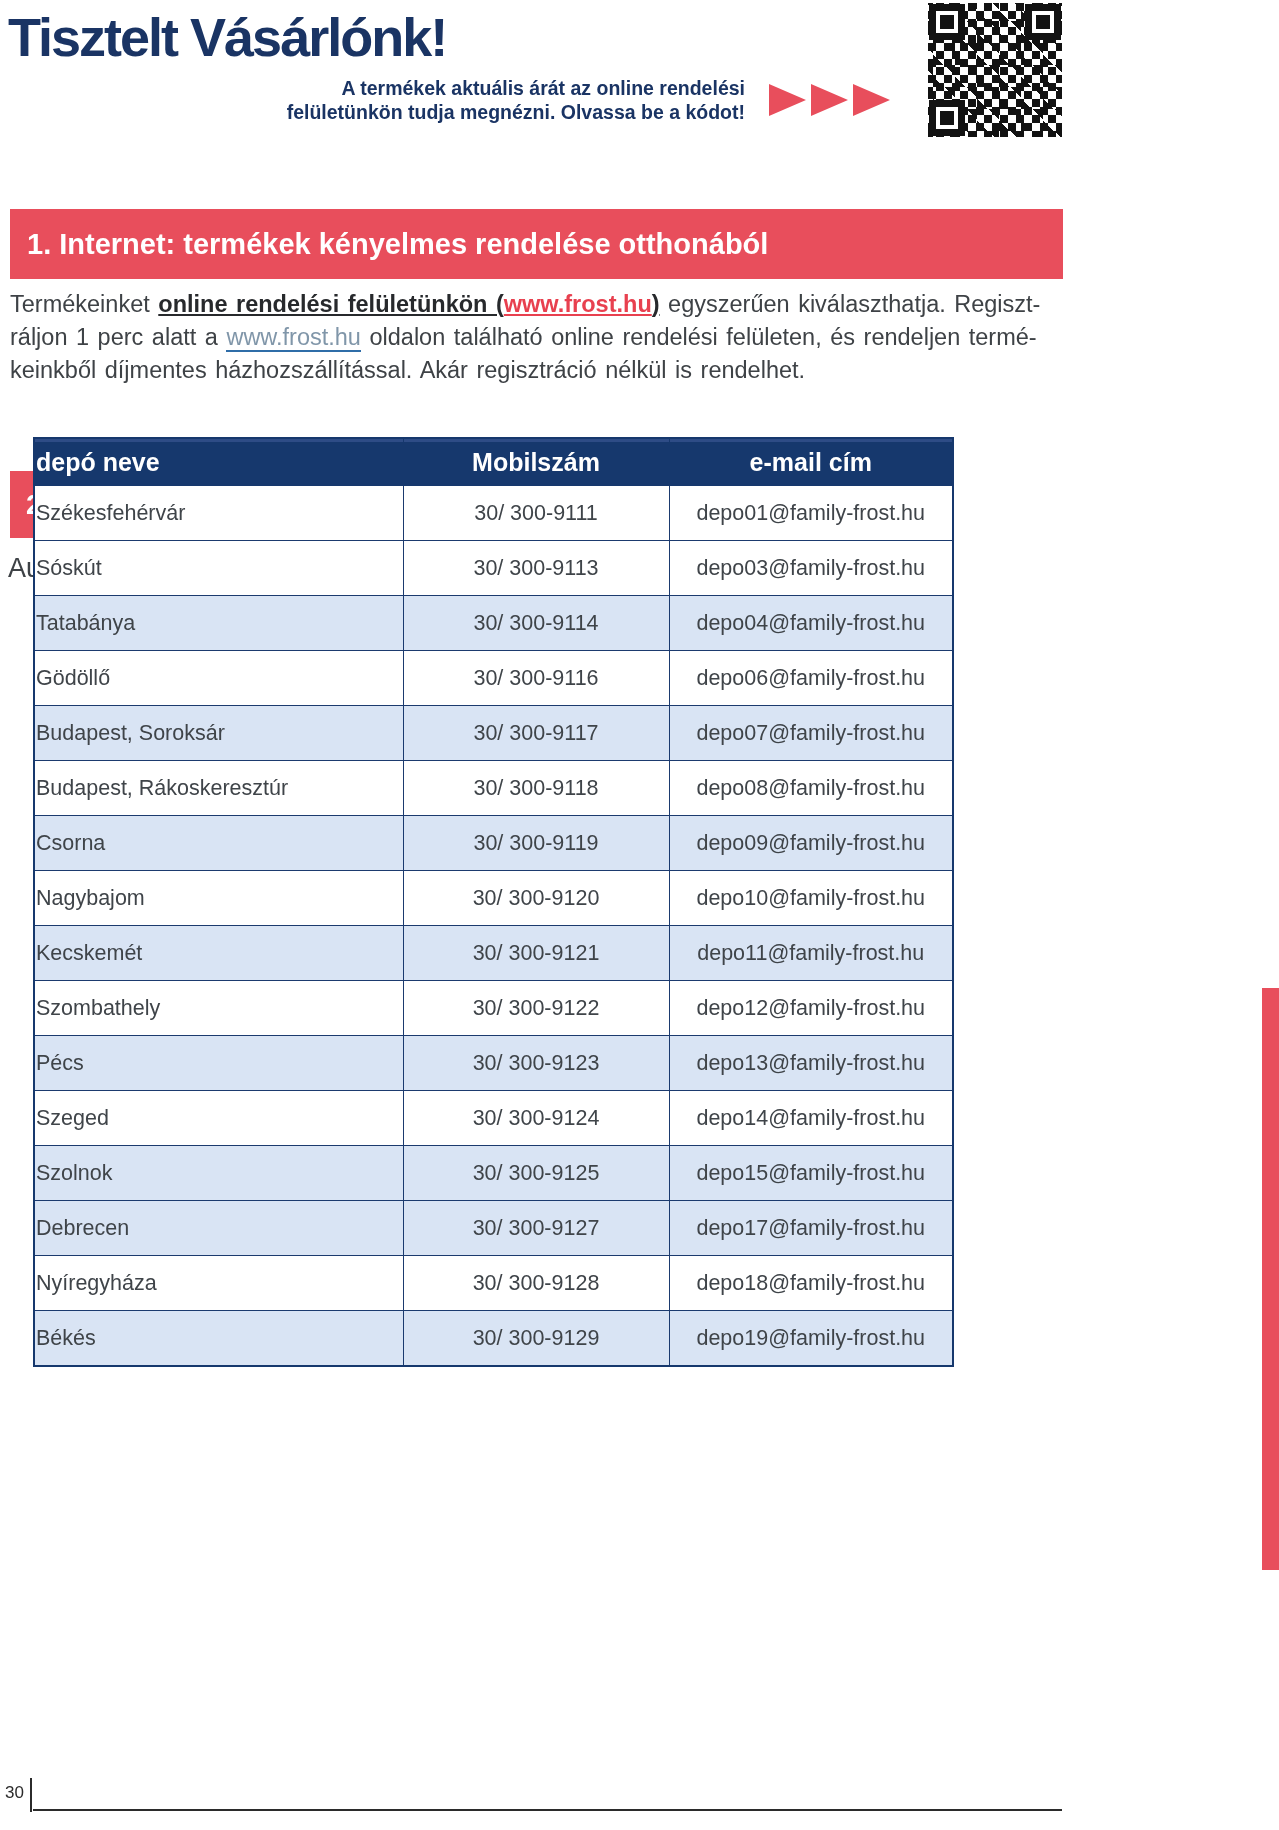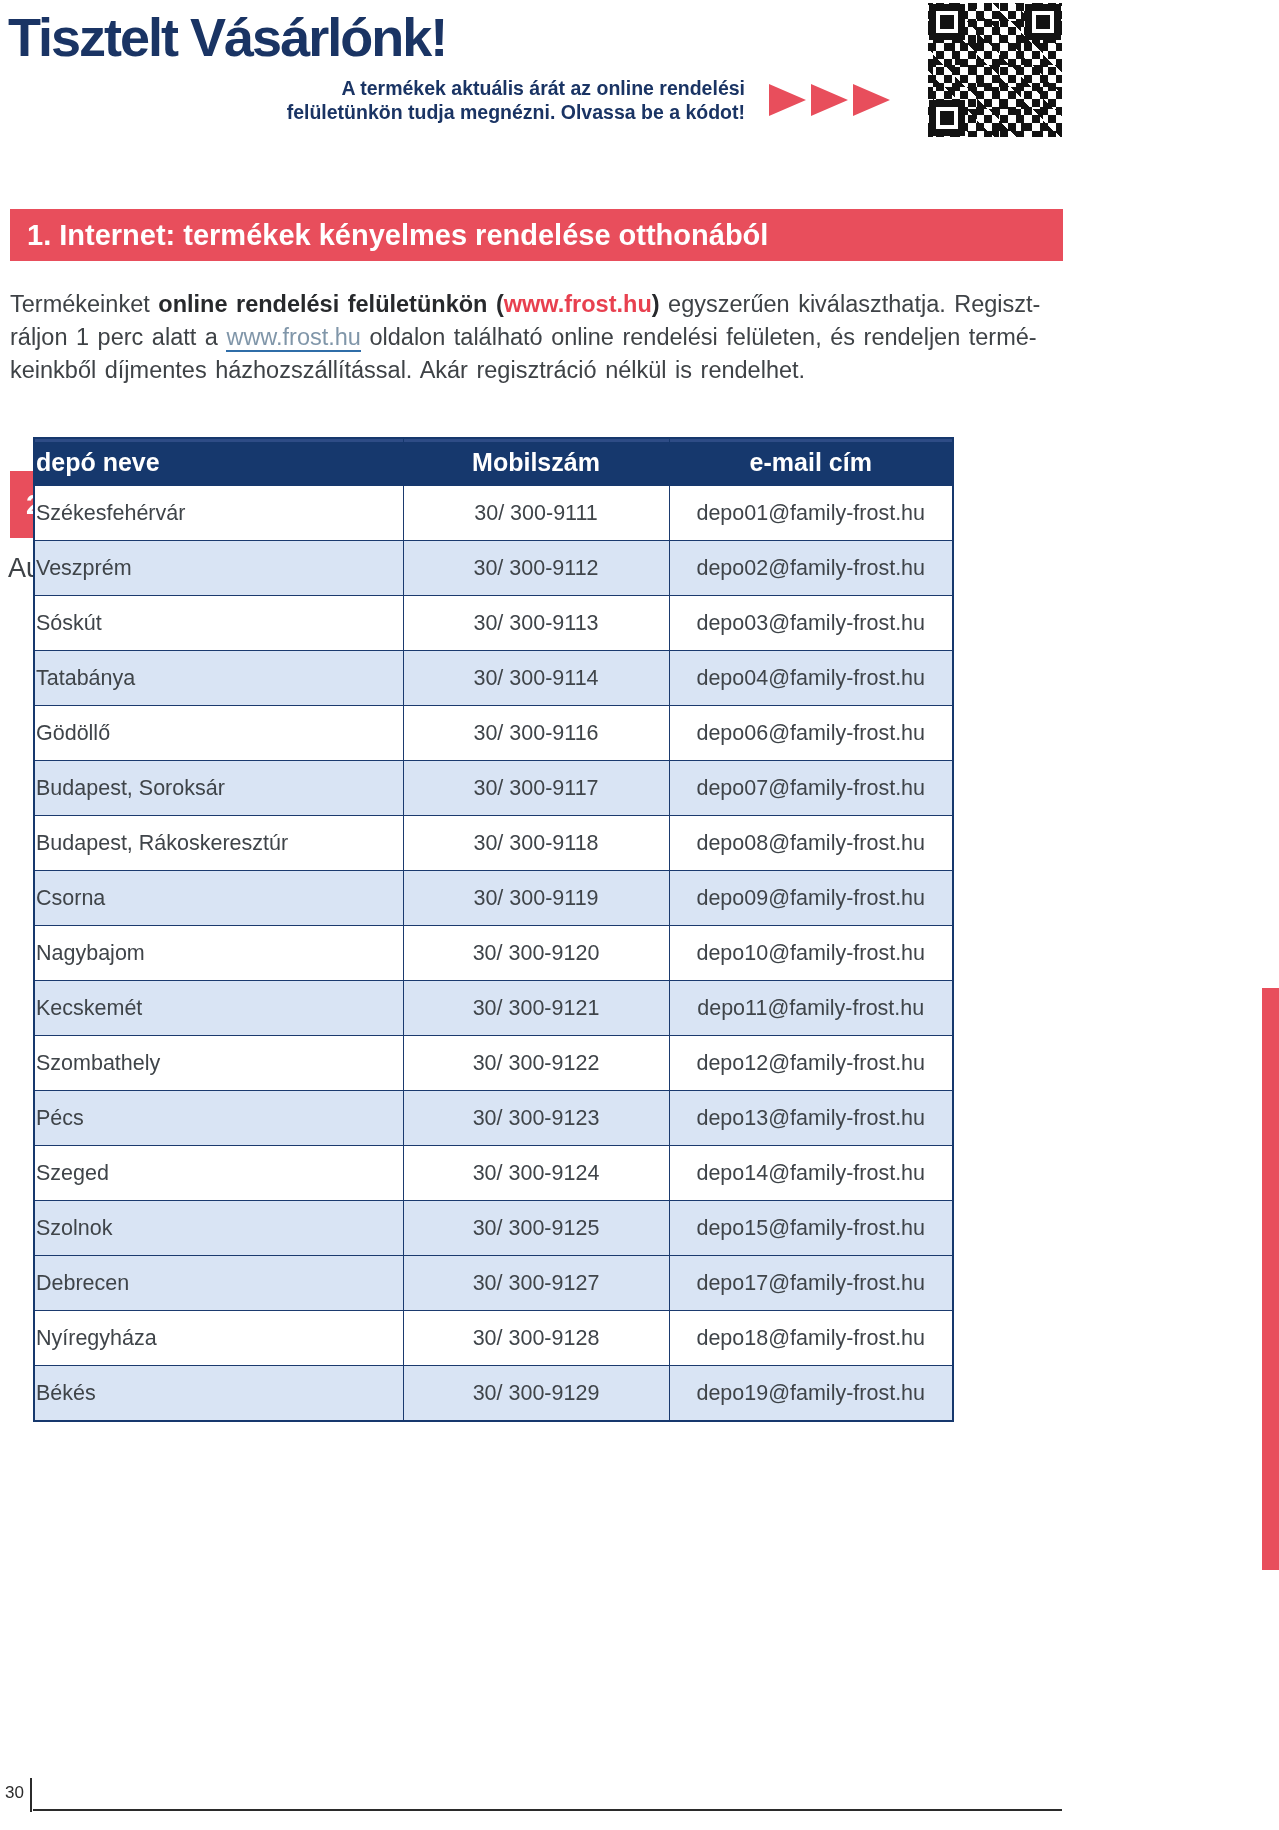--- a/index.html
+++ b/index.html
@@ -38,28 +38,28 @@
   }
   .qf{position:absolute;width:36px;height:36px;border:7px solid #121212;background:#fff;box-sizing:border-box;}
   .qf::after{content:"";position:absolute;inset:4px;background:#121212;}
   .qf.tl{left:1px;top:1px;} .qf.tr{right:1px;top:1px;} .qf.bl{left:1px;bottom:1px;}
   
   .banner{
     position:absolute;background:#e84e5c;color:#ffffff;
     display:flex;align-items:center;box-sizing:border-box;
     font-weight:bold;
   }
-  .banner1{left:10px;top:209px;width:1053px;height:52px;padding-left:17px;font-size:29px;}
+  .banner1{left:10px;top:209px;width:1053px;height:70px;padding-left:17px;font-size:29px;}
   .banner2{left:10px;top:471px;width:240px;height:67px;padding-left:16px;font-size:28px;z-index:1;}
   
   .intro{
     position:absolute;left:10px;top:288px;width:1062px;margin:0;
     font-size:23.5px;line-height:33px;color:#3e4246;word-spacing:2px;
   }
-  .intro b{color:#27292c;}
+  .intro b{color:#27292c;text-decoration:underline;}
   .intro .red{color:#e8404f;}
   .frost-link{
     color:#8096a9;text-decoration:none;
     border-bottom:2.5px solid #2f6da8;cursor:pointer;
   }
   
   .au-frag{
     position:absolute;left:8px;top:553px;z-index:1;
     font-size:27px;color:#3e4246;
   }
@@ -136,25 +136,20 @@
           <th>Mobilszám</th>
           <th>e-mail cím</th>
         </tr>
       </thead>
       <tbody>
           <tr>
             <td class="left">Székesfehérvár</td>
             <td>30/ 300-9111</td>
             <td>depo01@family-frost.hu</td>
           </tr>
-          <tr class="alt">
-            <td class="left">Veszprém</td>
-            <td>30/ 300-9112</td>
-            <td>depo02@family-frost.hu</td>
-          </tr>
           <tr>
             <td class="left">Sóskút</td>
             <td>30/ 300-9113</td>
             <td>depo03@family-frost.hu</td>
           </tr>
           <tr class="alt">
             <td class="left">Tatabánya</td>
             <td>30/ 300-9114</td>
             <td>depo04@family-frost.hu</td>
           </tr>

